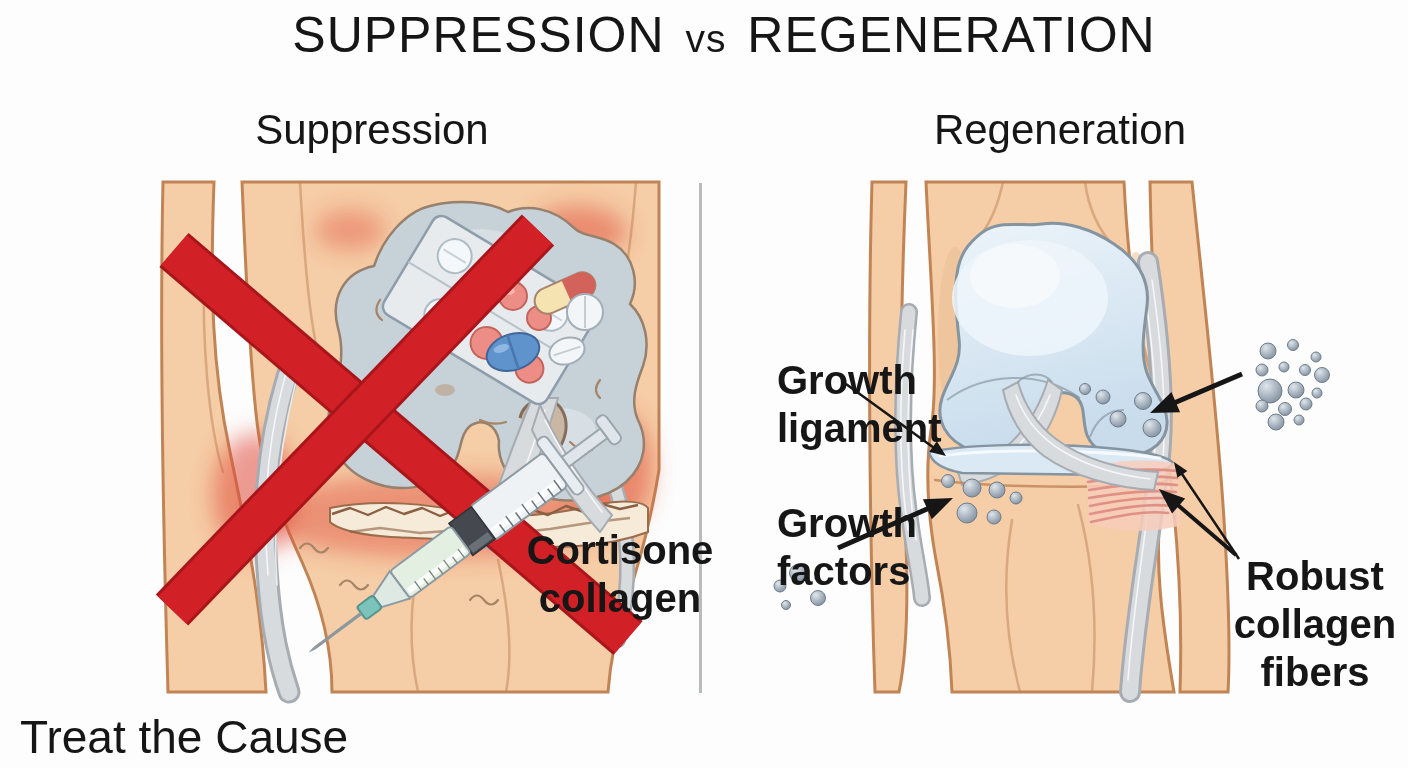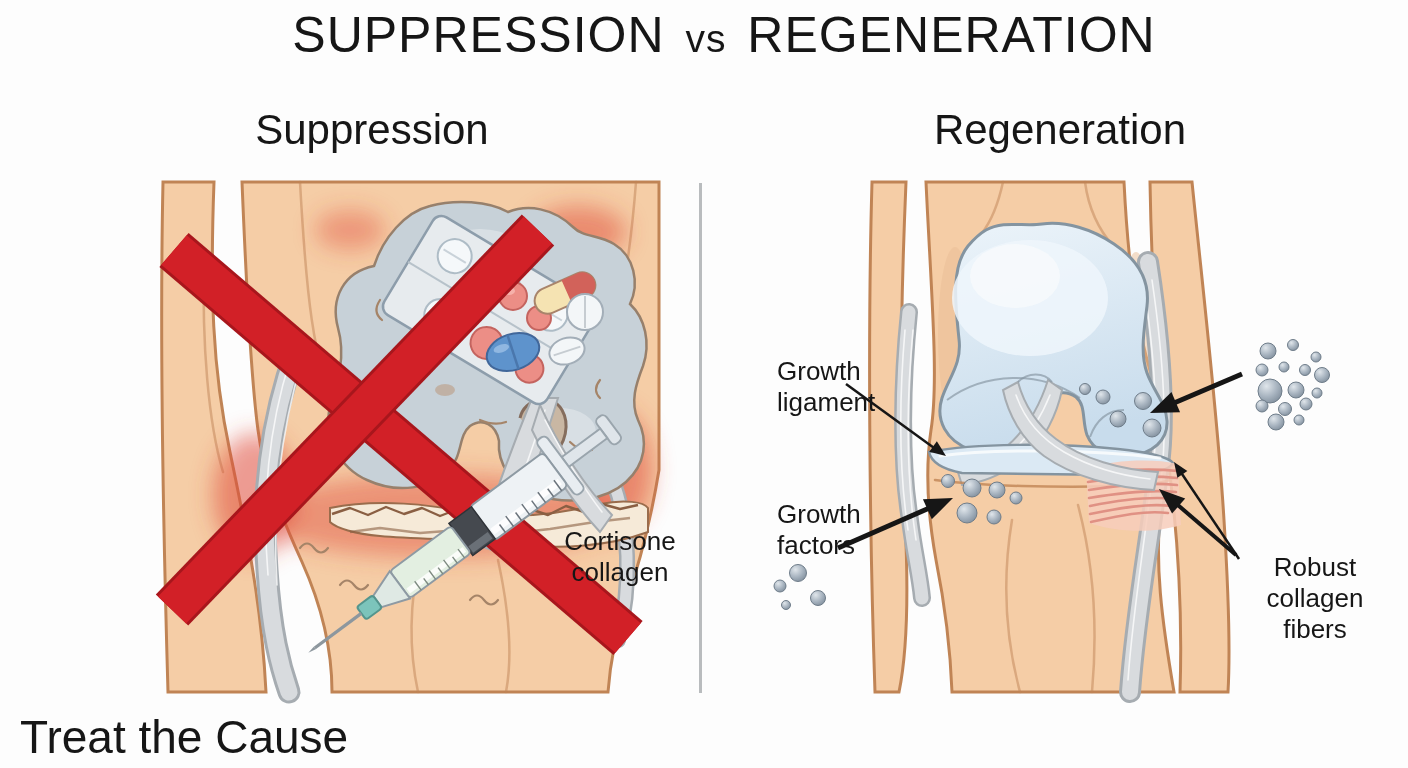--- a/index.html
+++ b/index.html
@@ -13,21 +13,21 @@
   .title{
     top:6px; left:0; width:1408px; text-align:center;
     font-size:50px; letter-spacing:1px; font-weight:500;
   }
   .title .vs{font-size:39px; font-weight:500; padding:0 6px;}
   .panel-heading{
     top:106px; width:400px; text-align:center;
     font-size:42px; font-weight:400;
   }
   .label{
-    font-size:26px; line-height:1.2; white-space:pre-line; font-weight:400;
+    font-size:40px; line-height:1.2; white-space:pre-line; font-weight:700;
   }
   .footer-caption{
     top:710px; left:0; width:1408px; text-align:left;
     font-size:46px; font-weight:400;
   }
   svg{position:absolute; top:0; left:0;}
 
   
   .skin{fill:var(--skin);stroke:var(--skin-outline);stroke-width:3px;}
   .skinline{fill:none;stroke:var(--skin-outline);stroke-width:2.5px;opacity:.5;stroke-linecap:round;}

